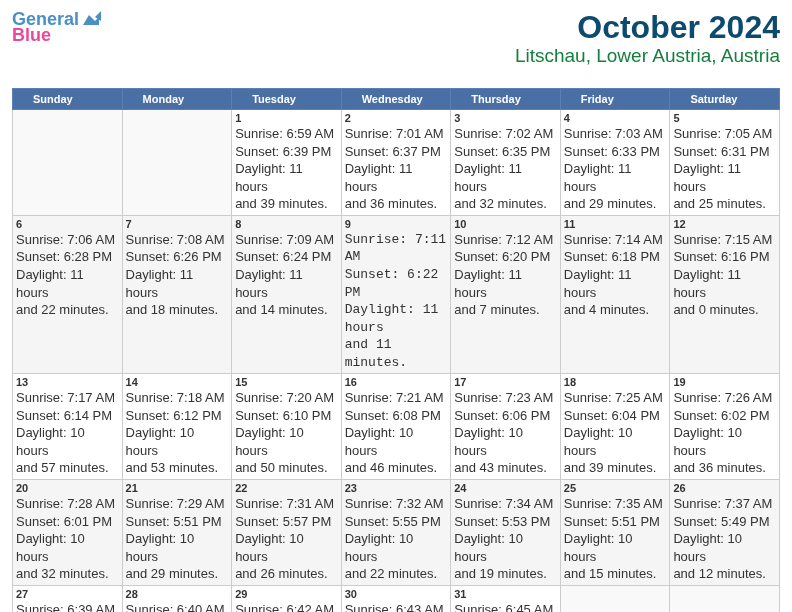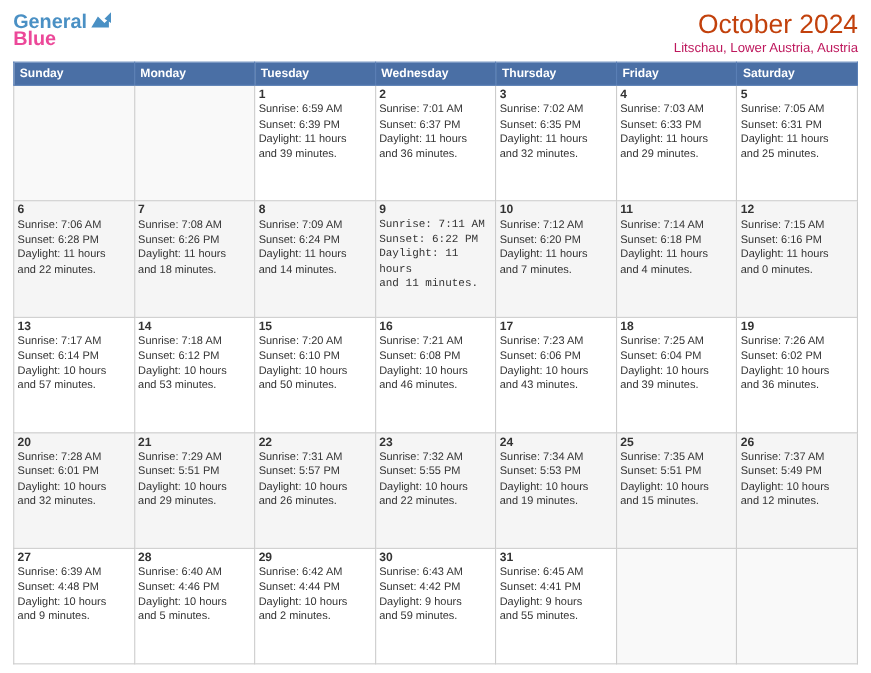--- a/index.html
+++ b/index.html
@@ -14,62 +14,62 @@
       width: 792px;
       height: 612px;
       padding: 10px 12px 8px 12px;
       display: flex;
       flex-direction: column;
     }
     .header {
       display: flex;
       justify-content: space-between;
       align-items: flex-start;
-      margin-bottom: 6px;
+      margin-bottom: 21px;
     }
     .logo {
       display: flex;
       align-items: center;
       gap: 2px;
     }
     .logo-text {
       font-size: 18px;
       font-weight: bold;
       color: #333;
       line-height: 1.1;
     }
     .logo-text span {
       color: #4a90c4;
     }
     .title-block {
       text-align: right;
     }
     .month-title {
-      font-size: 24px;
-      color: #c2410c;
-      font-weight: 400;
+      font-size: 32px;
+      color: #0c4a6e;
+      font-weight: 700;
       line-height: 1.1;
     }
     .subtitle {
-      font-size: 12px;
-      color: #be185d;
+      font-size: 19px;
+      color: #15803d;
     }
     .calendar {
       flex: 1;
       border: 1px solid #ccc;
       border-collapse: collapse;
       width: 100%;
       table-layout: fixed;
     }
     .calendar th {
       background: #4a6fa5;
       color: #fff;
       font-size: 11px;
       font-weight: bold;
-      padding: 4px 5px;
+      padding: 4px 20px;
       border: 1px solid #5a7fb5;
       text-align: left;
     }
     .calendar td {
       border: 1px solid #ccc;
       vertical-align: top;
       padding: 2px 3px;
       font-size: 9.5px;
       color: #333;
       background: #fff;
@@ -85,21 +85,21 @@
     .calendar thead tr th {
       background: #4a6fa5;
     }
     .day-number {
       font-size: 11px;
       font-weight: bold;
       display: block;
       margin-bottom: 1px;
     }
     .day-info {
-      font-size: 10px;
+      font-size: 13px;
       line-height: 1.35;
       color: #333;
     }
     .empty-cell {
       background: #f9f9f9 !important;
     }
     
     .row-even td { background: #f5f7fa; }
     .row-odd td { background: #ffffff; }
   </style>

